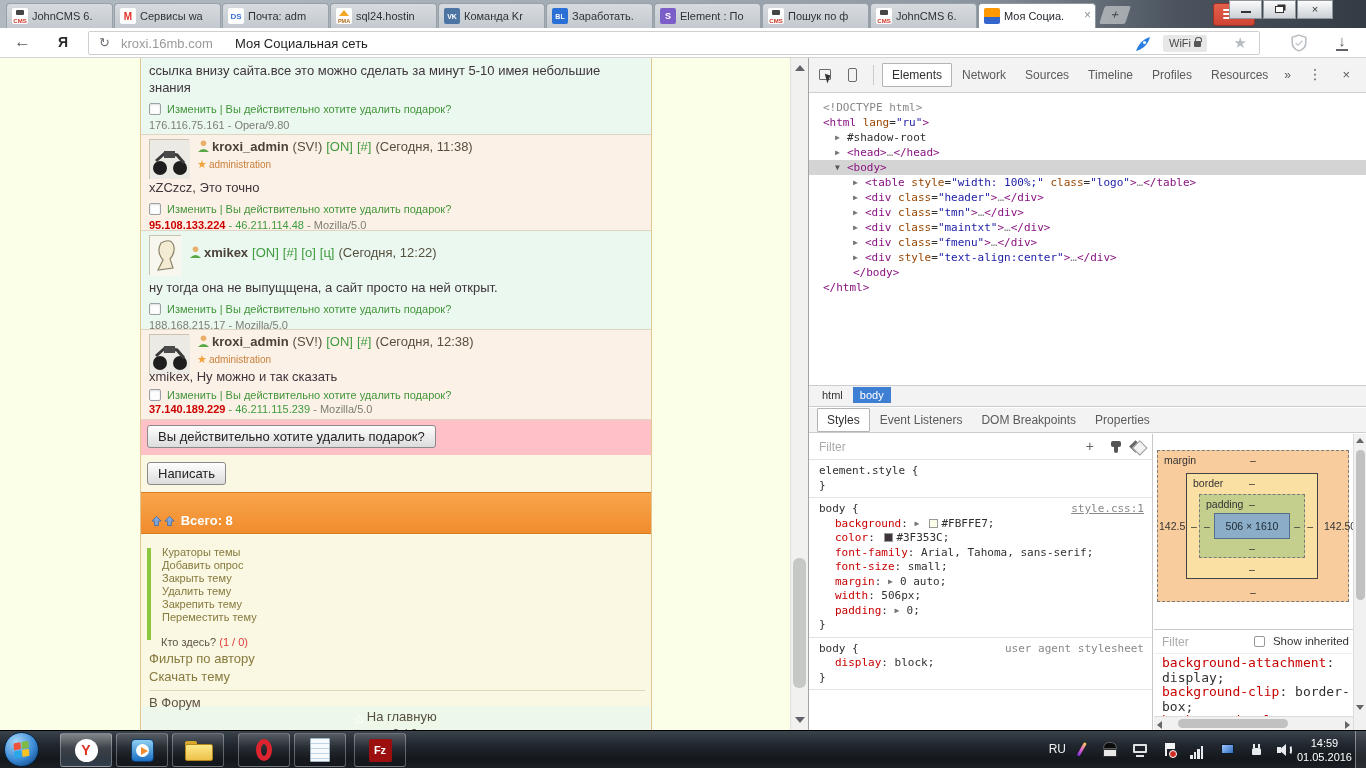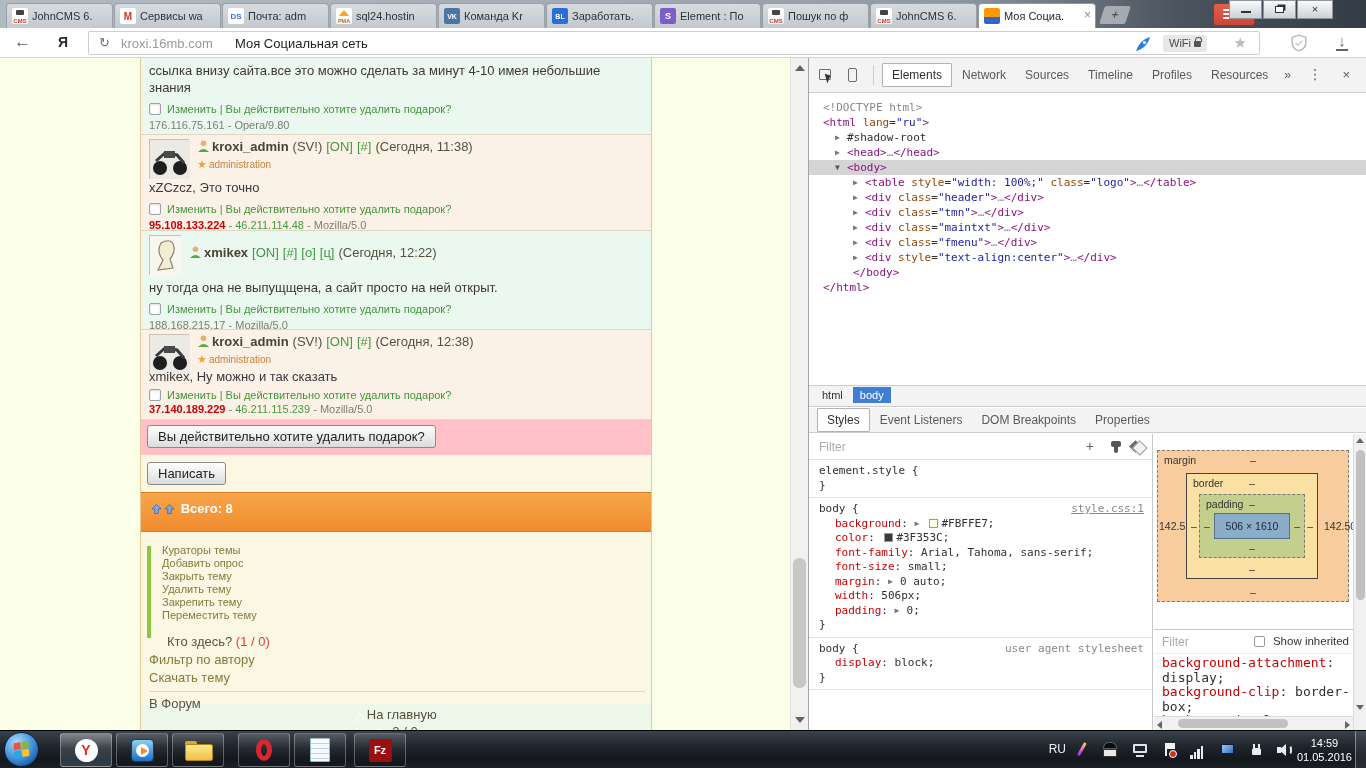--- a/index.html
+++ b/index.html
@@ -74,27 +74,27 @@
   .hx{color:#55503f;margin-left:4px;} .hg{color:#3f9b3f;margin-left:4px;text-decoration:none;}
   .rolerow{font-size:10px;color:#c9803c;margin-top:2px;}
   .star-ic{color:#f2a33c;font-size:11px;margin-right:2px;}
   .pers{display:inline-block;vertical-align:-2px;margin-right:2px;}
 
   .pinkrow{background:#ffc0c8;padding:5px 6px;height:35px;}
   .btn{font-family:"Liberation Sans",sans-serif;font-size:13px;color:#222;background:linear-gradient(#fefefe,#dcdcdc);
     border:1px solid #8a8a8a;border-radius:3px;padding:3px 10px;}
   .writerow{background:#faf7e2;padding:7px 6px;height:37px;}
   .totalbar{background:linear-gradient(#f9a54b,#f08c2e);height:40px;color:#fff;font-weight:bold;font-size:13px;
-    padding:8px 10px;border-top:1px solid #d97c22;border-bottom:1px solid #d97c22;}
+    padding:20px 10px;border-top:1px solid #d97c22;border-bottom:1px solid #d97c22;}
   .uparr{display:inline-block;vertical-align:-2px;margin-right:2px;}
   .section{background:#faf7e2;height:172px;padding:12px 6px 0;position:relative;font-size:11px;}
   .greenbar{position:absolute;left:6px;top:14px;width:4px;height:92px;background:#8cc63e;}
   .modlist{margin-left:15px;line-height:13px;color:#867a3e;}
   .modlist div{cursor:pointer;}
-  .who{font-size:13px;color:#5c5346;margin-top:12px;margin-left:20px;}
+  .who{font-size:11px;color:#5c5346;margin-top:12px;margin-left:14px;}
   .red{color:#e03c3c;}
   .biglink{font-size:13px;color:#867a3e;margin-top:3px;margin-left:2px;}
   .forumlink{font-size:13px;color:#5c5346;border-top:1px solid #e0d6b8;margin-top:6px;padding-top:4px;margin-left:2px;}
   .footer{background:#edf8ea;height:38px;text-align:center;font-size:13px;color:#55503f;padding-top:3px;}
   .wic{display:inline-block;vertical-align:-2px;margin-right:3px;}
 
   
   .pgsb{position:absolute;left:790px;top:58px;width:18px;height:672px;background:#f1f1ef;border-left:1px solid #e0e0de;}
   .sb-arr{position:absolute;left:4px;width:0;height:0;border-left:5px solid transparent;border-right:5px solid transparent;}
   .sb-up{top:7px;border-bottom:6px solid #606468;}
@@ -317,21 +317,21 @@
         <path d="M8 1l6 2v5c0 4-3 6-6 7-3-1-6-3-6-7V3z" fill="none" stroke="#b9bdc1" stroke-width="1.4"></path>
         <path d="M5 8l2 2 4-4" stroke="#c9ccd0" stroke-width="1.4" fill="none"></path>
       </svg>
   </span>
   <span class="dl"><span>↓</span></span>
 
   <div class="page">
     <div class="content">
 
       <div class="post mint" style="height:77px">
-        <div class="ptext">ссылка внизу сайта.все это можно сделать за минут 4-10 имея небольшие знания</div>
+        <div class="ptext">ссылка внизу сайта.все это можно сделать за минут 5-10 имея небольшие знания</div>
         <div class="editrow">
           <span class="cb"></span><a class="glink">Изменить</a> <span>|</span> <a class="glink">Вы действительно хотите удалить подарок?</a>
         </div>
         <div class="meta">176.116.75.161 - Opera/9.80</div>
       </div>
 
       <div class="post cream" style="height:96px">
         <div class="phead">
           <span class="avatar av-moto">
             <svg width="40" height="40" viewBox="0 0 40 40">

